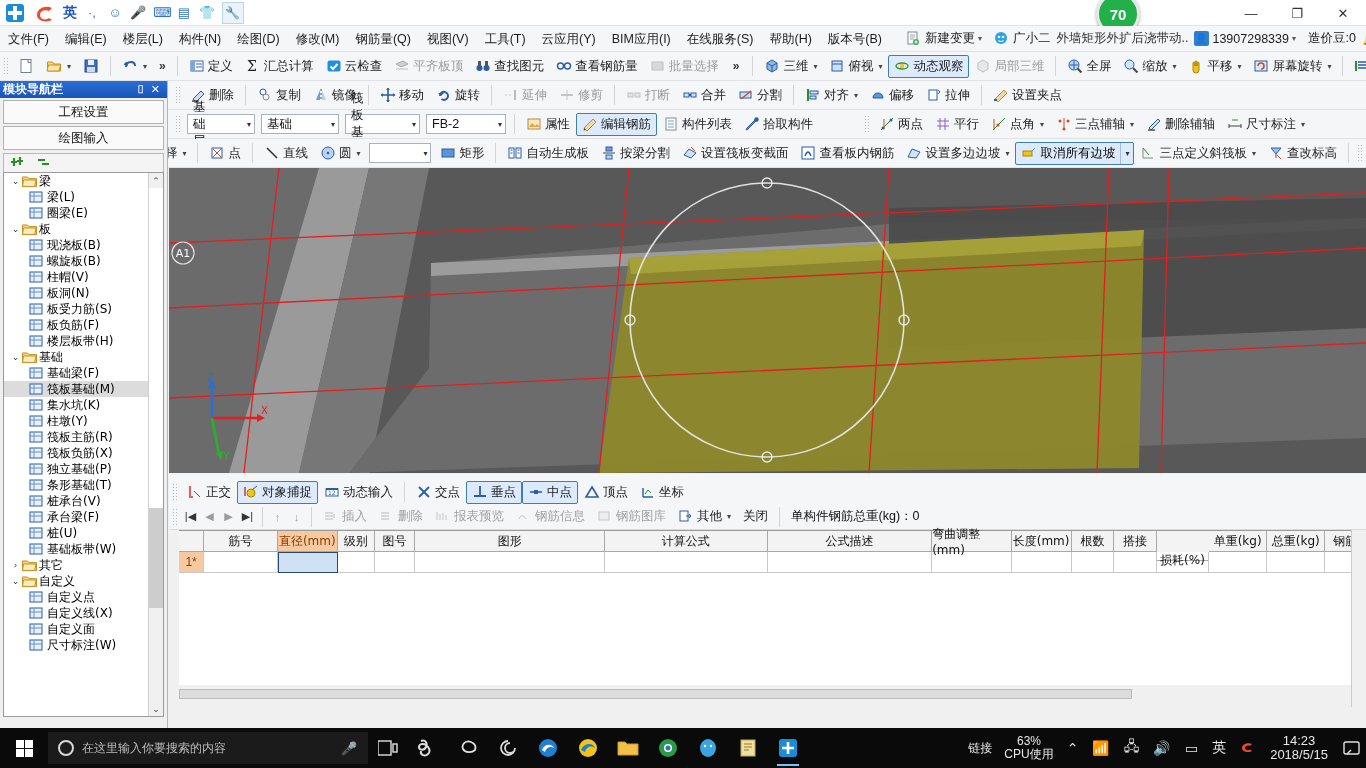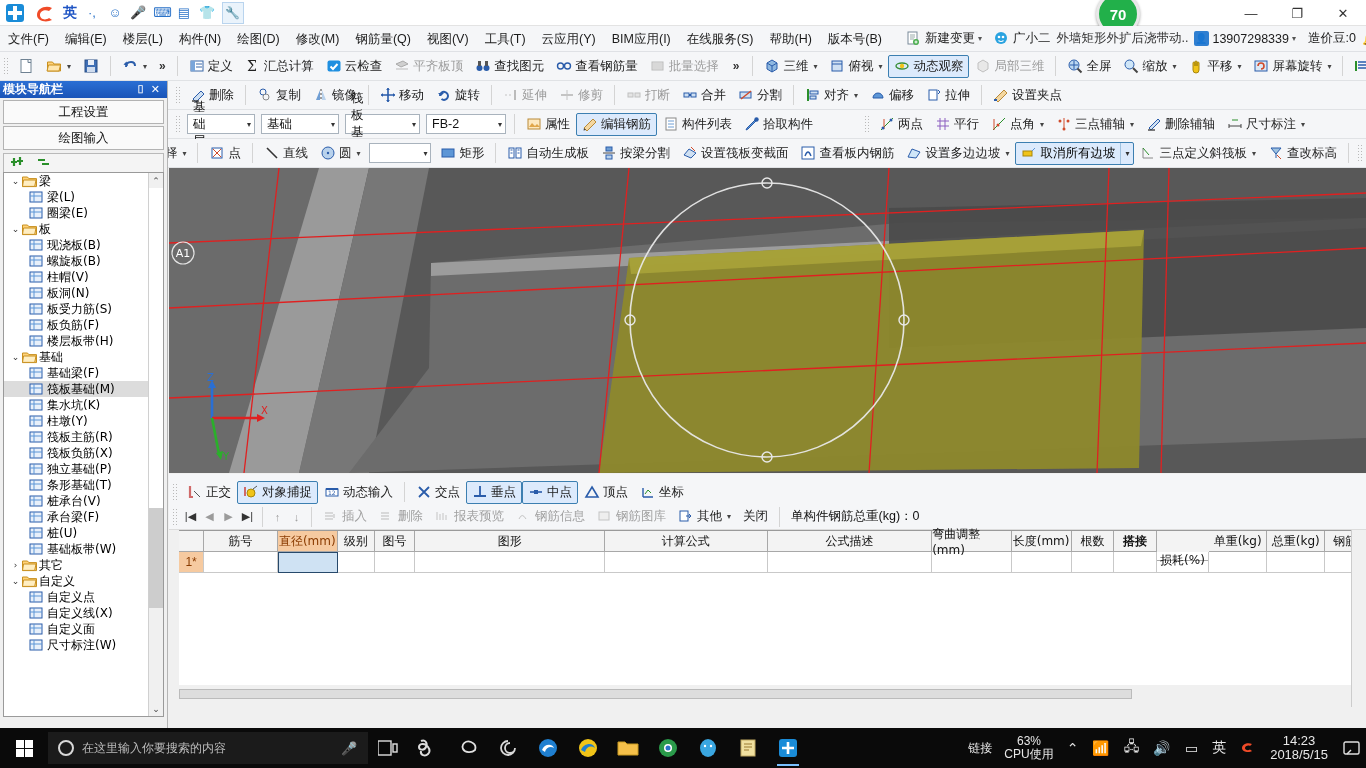--- a/index.html
+++ b/index.html
@@ -1211,21 +1211,21 @@
           <div style="width: 76px;">筋号</div>
           <div class="hl" style="width: 62px;">直径(mm)</div>
           <div style="width: 38px;">级别</div>
           <div style="width: 42px;">图号</div>
           <div style="width: 196px;">图形</div>
           <div style="width: 168px;">计算公式</div>
           <div style="width: 170px;">公式描述</div>
           <div style="width: 82px;">弯曲调整(mm)</div>
           <div style="width: 62px;">长度(mm)</div>
           <div style="width: 44px;">根数</div>
-          <div style="width: 44px; font-weight: bold;">搭接</div>
+          <div style="width: 44px;">搭接</div>
           <div style="width: 54px; margin-top: 29px;">损耗(%)</div>
           <div style="width: 60px;">单重(kg)</div>
           <div style="width: 60px;">总重(kg)</div>
           <div style="width: 42px;">钢筋</div>
         </div>
       <div id="grid-body">
           <div class="grow">
             <div class="rowhdr" style="width: 26px;">1*</div>
             <div style="width: 76px;"></div>
             <div class="active" style="width: 62px;"></div>

